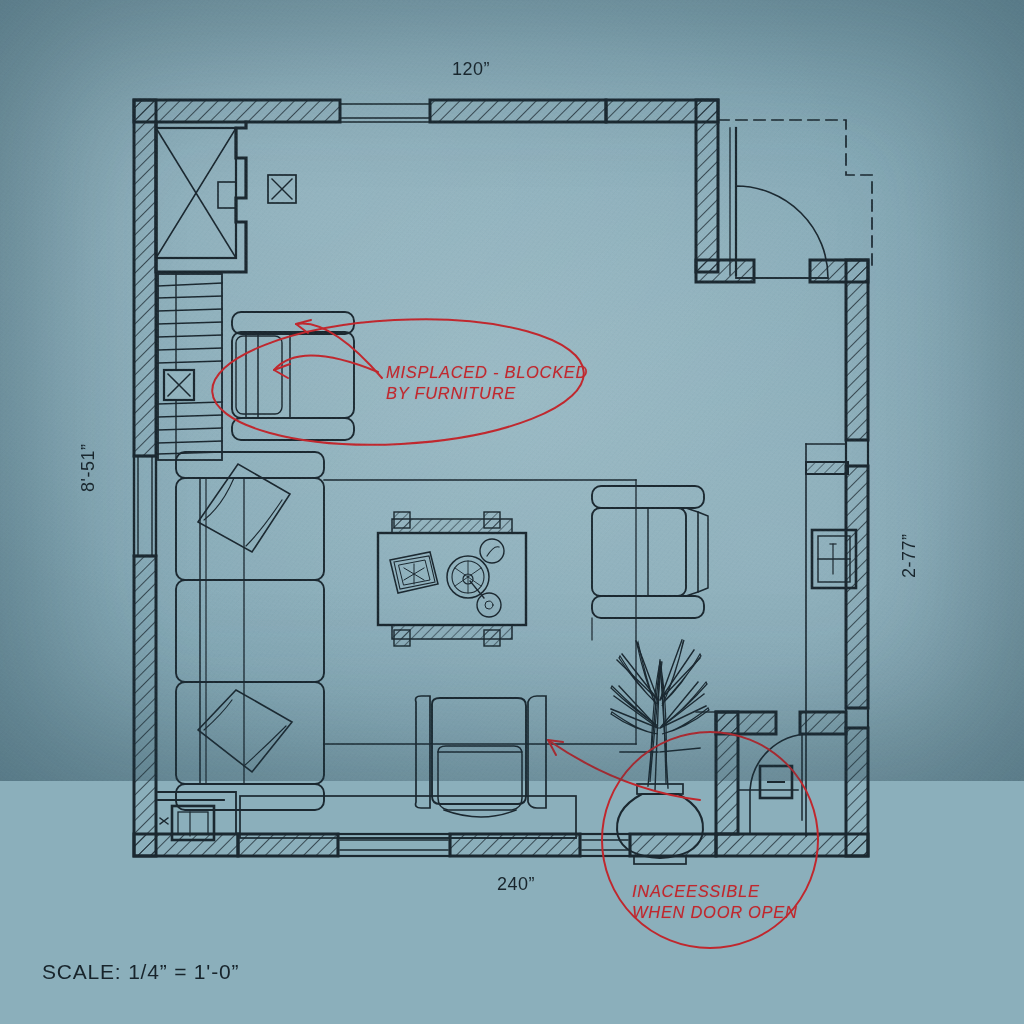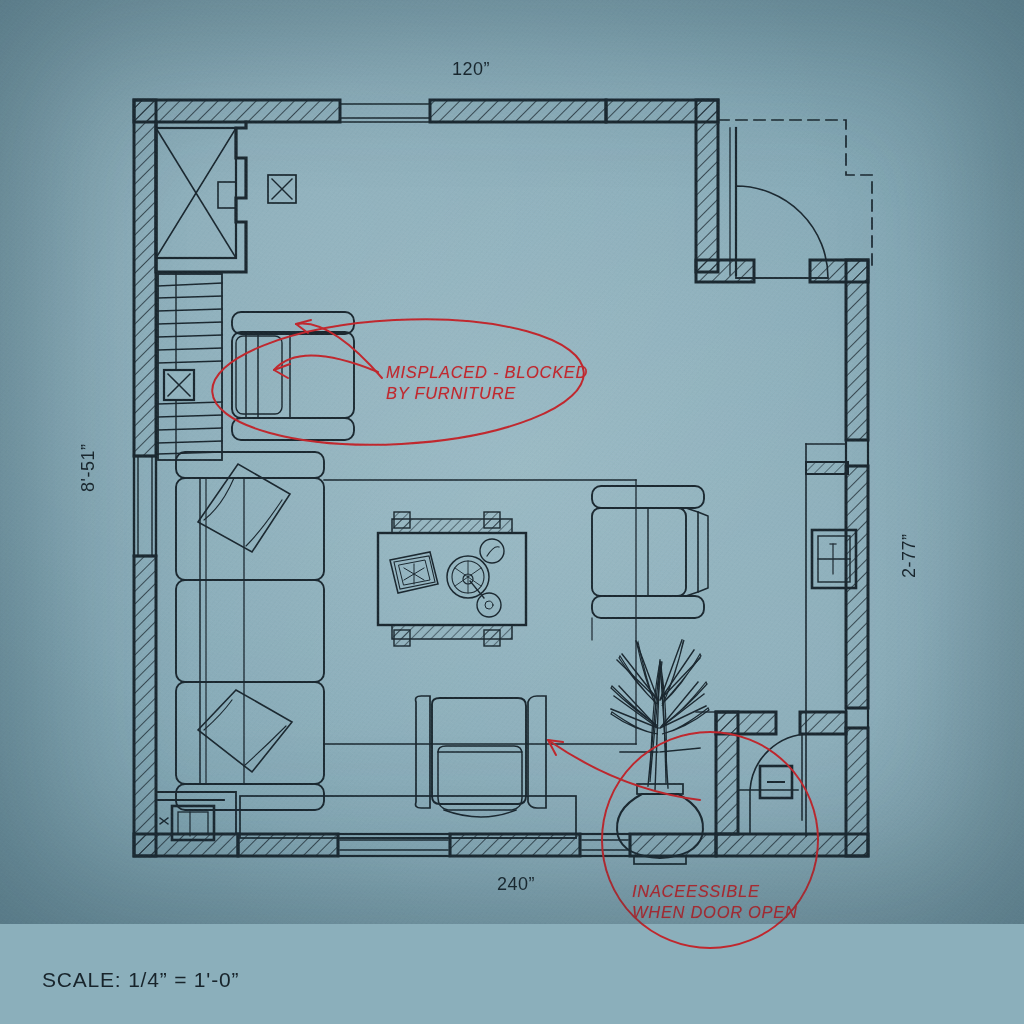--- a/index.html
+++ b/index.html
@@ -8,21 +8,21 @@
     padding: 0;
     background: #8bafbb;
     width: 1024px;
     height: 1024px;
     overflow: hidden;
     font-family: "Liberation Sans", sans-serif;
   }
   #stage {
     position: relative;
     width: 1024px;
-    height: 924px;
+    height: 781px;
     background:
       radial-gradient(ellipse at 30% 25%, rgba(255,255,255,0.09) 0%, rgba(255,255,255,0) 55%),
       radial-gradient(ellipse at 75% 70%, rgba(255,255,255,0.07) 0%, rgba(255,255,255,0) 60%),
       radial-gradient(ellipse at 50% 50%, #93b5c0 0%, #85a9b6 62%, #6f929f 100%);
   }
   
   #grain {
     position: absolute; inset: 0;
     pointer-events: none;
     opacity: .30;
@@ -47,21 +47,21 @@
     position: absolute;
     color: #18242b;
     font-family: "Liberation Sans", sans-serif;
     white-space: nowrap;
     letter-spacing: .5px;
   }
   #dim-top   { left: 452px; top: 59px;  font-size: 18px; }
   #dim-bot   { left: 497px; top: 874px; font-size: 18px; }
   #dim-left  { left: 78px;  top: 492px; font-size: 18px; transform: rotate(-90deg); transform-origin: left top; }
   #dim-right { left: 899px; top: 578px; font-size: 18px; transform: rotate(-90deg); transform-origin: left top; }
-  #scale-note{ left: 42px;  top: 960px; font-size: 21px; letter-spacing: .8px; margin-top: 8px; }
+  #scale-note{ left: 42px;  top: 960px; font-size: 21px; letter-spacing: .8px; }
   .anno-txt {
     position: absolute;
     color: #c0272d;
     font-family: "Liberation Sans", sans-serif;
     font-style: italic;
     font-size: 16.5px;
     letter-spacing: .7px;
     line-height: 21px;
     white-space: pre-line;
     text-shadow: 0 0 1px rgba(192,39,45,.35);

